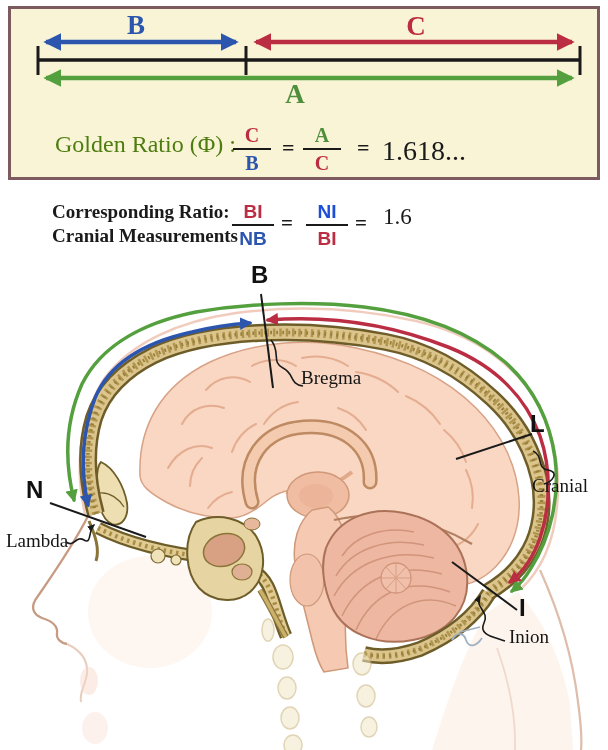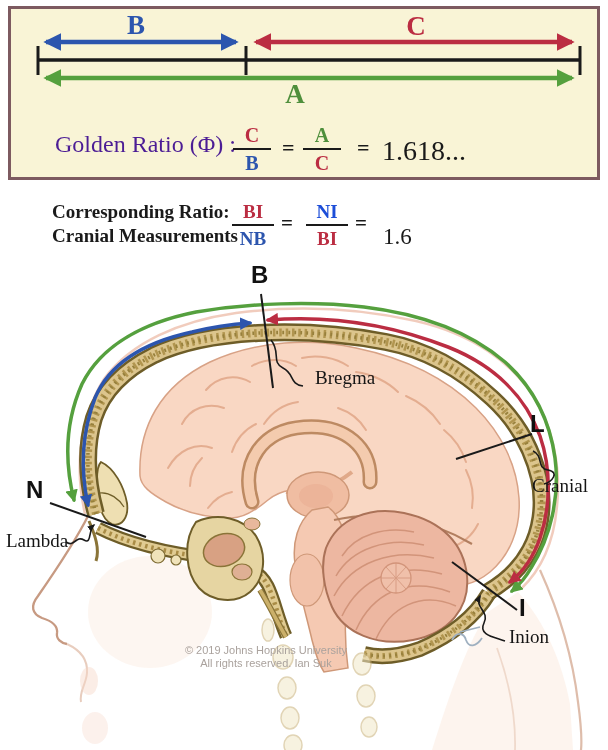--- a/index.html
+++ b/index.html
@@ -6,43 +6,43 @@
   #canvas{position:relative;width:608px;height:750px;background:#ffffff;overflow:hidden;
           font-family:"Liberation Serif",serif;color:#1a1a1a;}
   
   .panel{position:absolute;left:8px;top:6px;width:586px;height:168px;
          background:#f9f4d6;border:3px solid #7d5a60;}
   .panel-svg{position:absolute;left:0;top:0;}
   .seg-label{position:absolute;width:34px;text-align:center;font-weight:bold;font-size:27px;line-height:27px;}
   .seg-b{left:108px;top:3px;color:#2c55ae;}
   .seg-c{left:388px;top:4px;color:#bb2d42;}
   .seg-a{left:267px;top:72px;color:#4f8f3c;}
-  .eq-title{position:absolute;left:44px;top:120px;font-size:24px;line-height:30px;color:#4c1d95;}
+  .eq-title{position:absolute;left:44px;top:120px;font-size:24px;line-height:30px;color:#4d7c0f;}
   .frac{position:absolute;text-align:center;font-weight:bold;}
   .frac .top{display:block;padding:0 5px 1px;border-bottom:2.5px solid #1a1a1a;}
   .frac .bot{display:block;padding-top:1px;}
   .pf{width:38px;top:114px;font-size:20px;line-height:24px;}
   .pf1{left:222px;}  .pf2{left:292px;}
   .eqs{position:absolute;font-size:22px;font-weight:bold;}
   .pe1{left:271px;top:126px;} .pe2{left:346px;top:126px;}
   .p-result{position:absolute;left:371px;top:126px;font-size:28px;}
   .c-red{color:#bb2d42;} .c-blue{color:#2c55ae;} .c-green{color:#1d4ed8;} .c-greend{color:#4f8f3c;}
   
   .cr-text{position:absolute;left:52px;top:200px;font-size:19px;font-weight:bold;line-height:24px;}
-  .cf{width:42px;top:200px;font-size:19px;line-height:23px;font-family:Liberation Serif, serif;}
+  .cf{width:42px;top:200px;font-size:19px;line-height:23px;font-family:Liberation Sans, sans-serif;}
   .cf1{left:232px;} .cf2{left:306px;}
   .ce1{left:281px;top:211px;font-size:21px;} .ce2{left:355px;top:211px;font-size:21px;}
-  .c-result{position:absolute;left:383px;top:224px;font-size:23px;}
+  .c-result{position:absolute;left:383px;top:204px;font-size:23px;}
   
   .head-svg{position:absolute;left:0;top:0;}
   .abbr{position:absolute;font-family:"Liberation Sans",sans-serif;font-weight:bold;font-size:24px;line-height:24px;color:#111;}
   .pt-name{position:absolute;font-size:19px;line-height:20px;color:#151515;}
   .lbl-B{left:251px;top:263px;} .lbl-N{left:26px;top:478px;}
   .lbl-L{left:530px;top:412px;} .lbl-I{left:519px;top:596px;}
-  .name-bregma{left:315px;top:368px;} .name-nasion{left:6px;top:531px;}
+  .name-bregma{left:301px;top:368px;} .name-nasion{left:6px;top:531px;}
   .name-lambda{left:532px;top:476px;} .name-inion{left:509px;top:627px;}
   .copyright{position:absolute;left:116px;top:644px;width:300px;text-align:center;
              font-family:"Liberation Sans",sans-serif;font-size:11px;line-height:12.5px;color:#aaa29d;}
 </style>
 </head>
 <body>
 
 <div id="canvas">
 
   <div class="panel">
@@ -234,18 +234,14 @@
 
   <div class="abbr lbl-B">B</div>
   <div class="abbr lbl-N">N</div>
   <div class="abbr lbl-L">L</div>
   <div class="abbr lbl-I">I</div>
   <div class="pt-name name-bregma">Bregma</div>
   <div class="pt-name name-nasion">Lambda</div>
   <div class="pt-name name-lambda">Cranial</div>
   <div class="pt-name name-inion">Inion</div>
 
-  <div class="copyright">
-    <div>© 2019 Johns Hopkins University</div>
-    <div>All rights reserved. Ian Suk</div>
-  </div>
 
 </div>
 
 </body></html>

